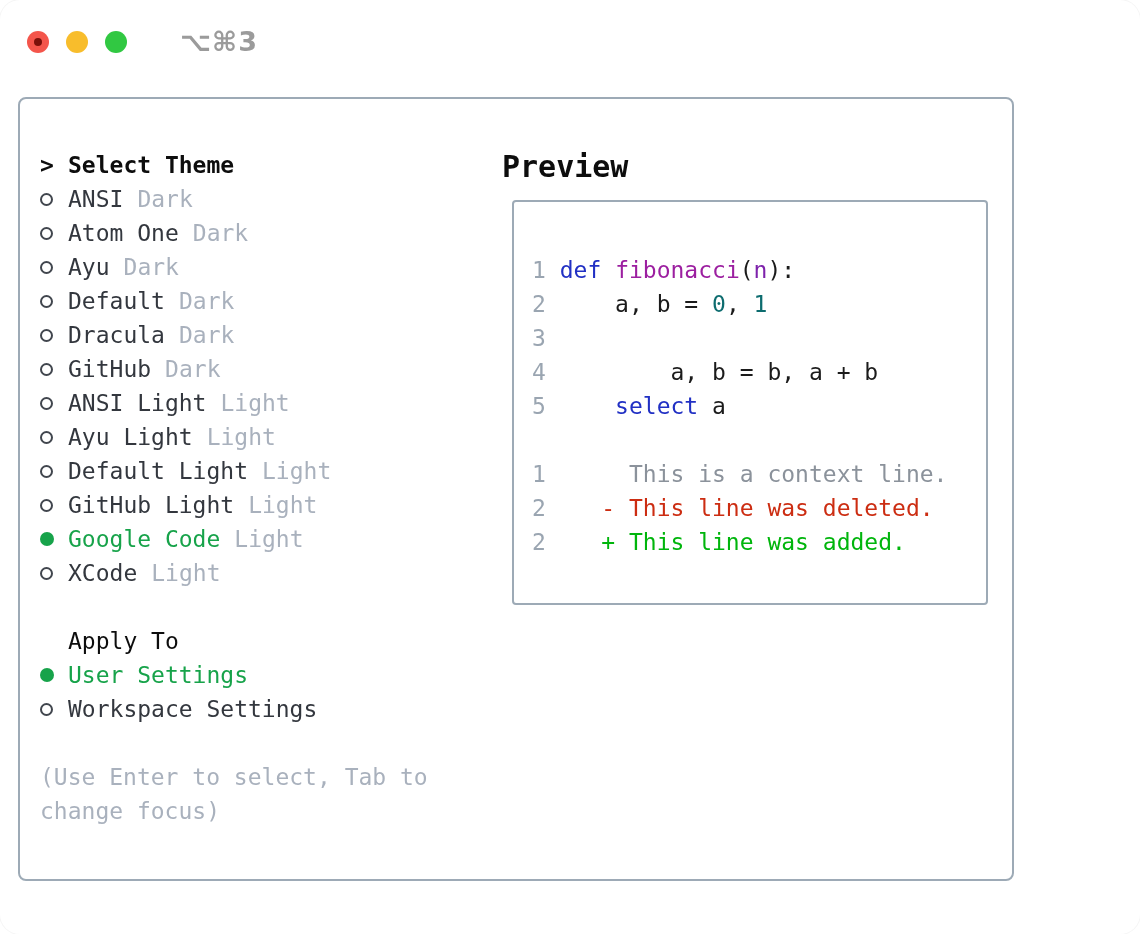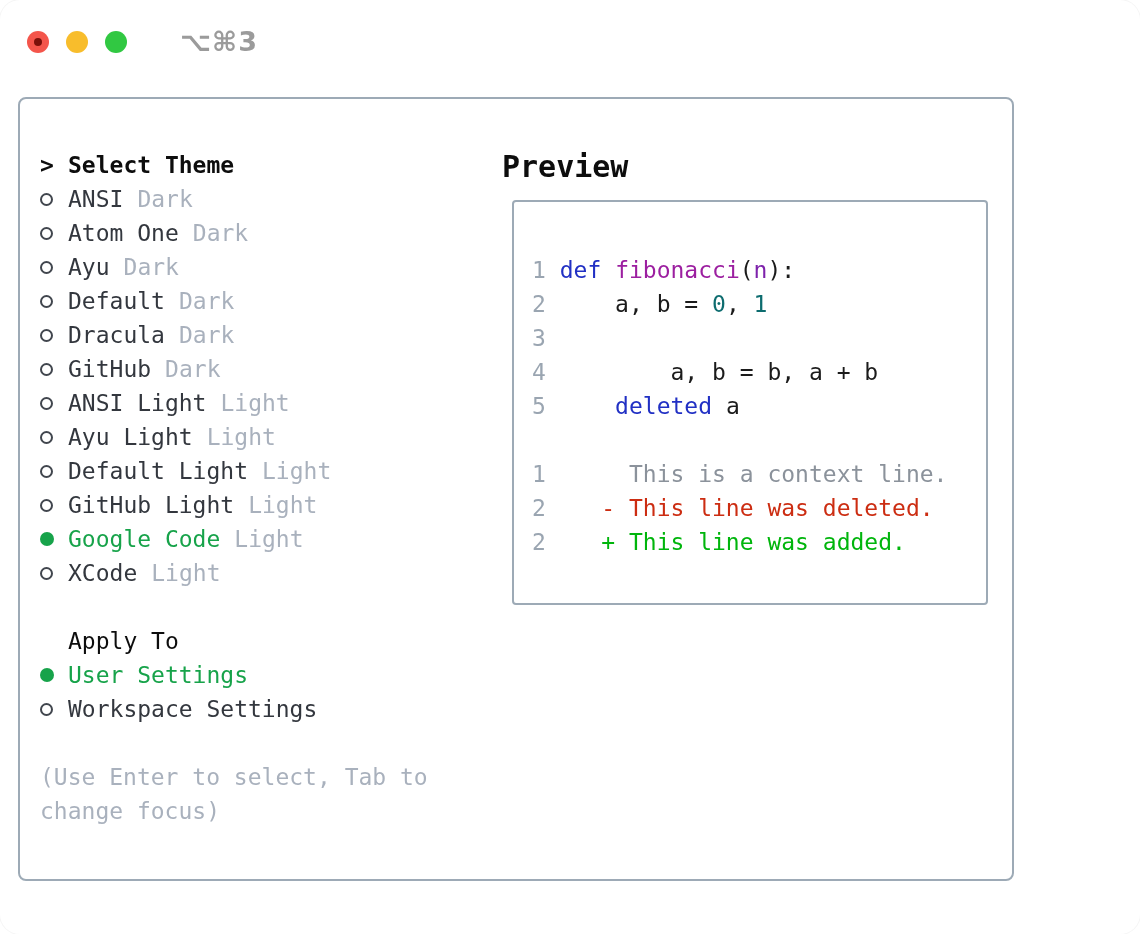--- a/index.html
+++ b/index.html
@@ -207,21 +207,21 @@
     <span class="lineno">3</span>
   </div>
 
   <div class="crow">
     <span class="lineno">4</span>
     <span class="ctext"><span class="tok-plain">         a, b = b, a + b</span></span>
   </div>
 
   <div class="crow">
     <span class="lineno">5</span>
-    <span class="ctext"><span class="tok-plain">     </span><span class="tok-kw">deleted</span><span class="tok-plain"> a</span></span>
+    <span class="ctext"><span class="tok-plain">     </span><span class="tok-kw">select</span><span class="tok-plain"> a</span></span>
   </div>
 
   <div class="crow">
     <span class="lineno"></span>
     <span class="ctext"></span>
   </div>
 
   <div class="crow">
     <span class="lineno">1</span>
     <span class="ctext"><span class="tok-ctx">      This is a context line.</span></span>

